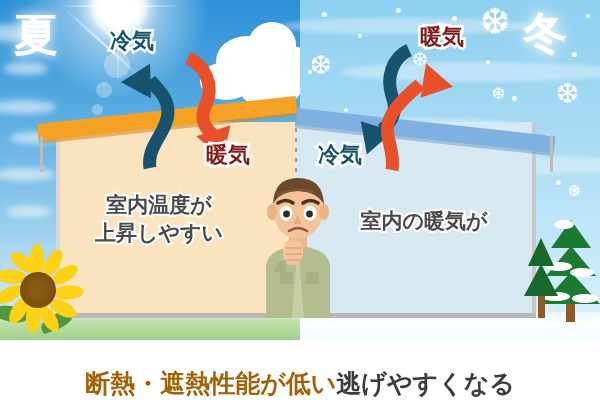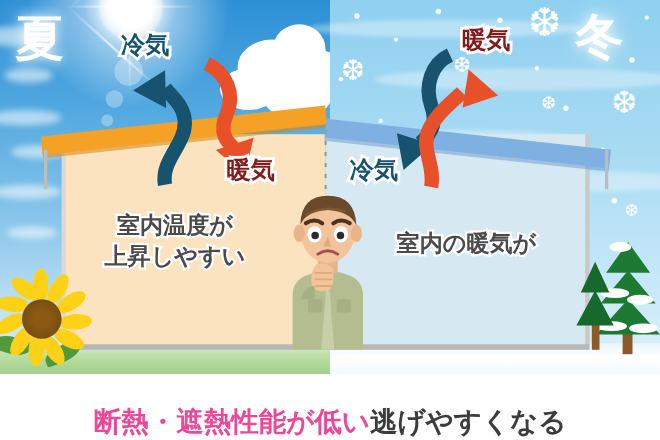--- a/index.html
+++ b/index.html
@@ -91,21 +91,21 @@
   .air-warm{color:#7f1d1d;}
   .inside{
     font-size:21px;color:#4a4a4a;line-height:1.32;text-align:center;
     -webkit-text-stroke:4px #ffffff;paint-order:stroke fill;
   }
 
   
   .caption{position:absolute;left:0;bottom:2px;width:600px;text-align:center;}
   .cap-line{font-size:25px;font-weight:bold;color:#3c3c3c;line-height:1.16;white-space:nowrap;
     text-shadow:0 0 4px #fff,0 0 4px #fff,0 0 6px #fff;}
-  .cap-hl{color:#ec4899;}
+  .cap-hl{color:#a16207;}
 
   
   .sf{position:absolute;}
   .petal{position:absolute;background:#fcd116;border-radius:50% 50% 45% 45%;}
   .sf-core{position:absolute;border-radius:50%;background:radial-gradient(circle,#8a5a12 30%,#6b4410 100%);}
   .leaf{position:absolute;background:#4e9a3d;border-radius:60% 10% 60% 10%;}
 
   
   .tri{position:absolute;width:0;height:0;}
   .trunk{position:absolute;background:#8b5a2b;}

